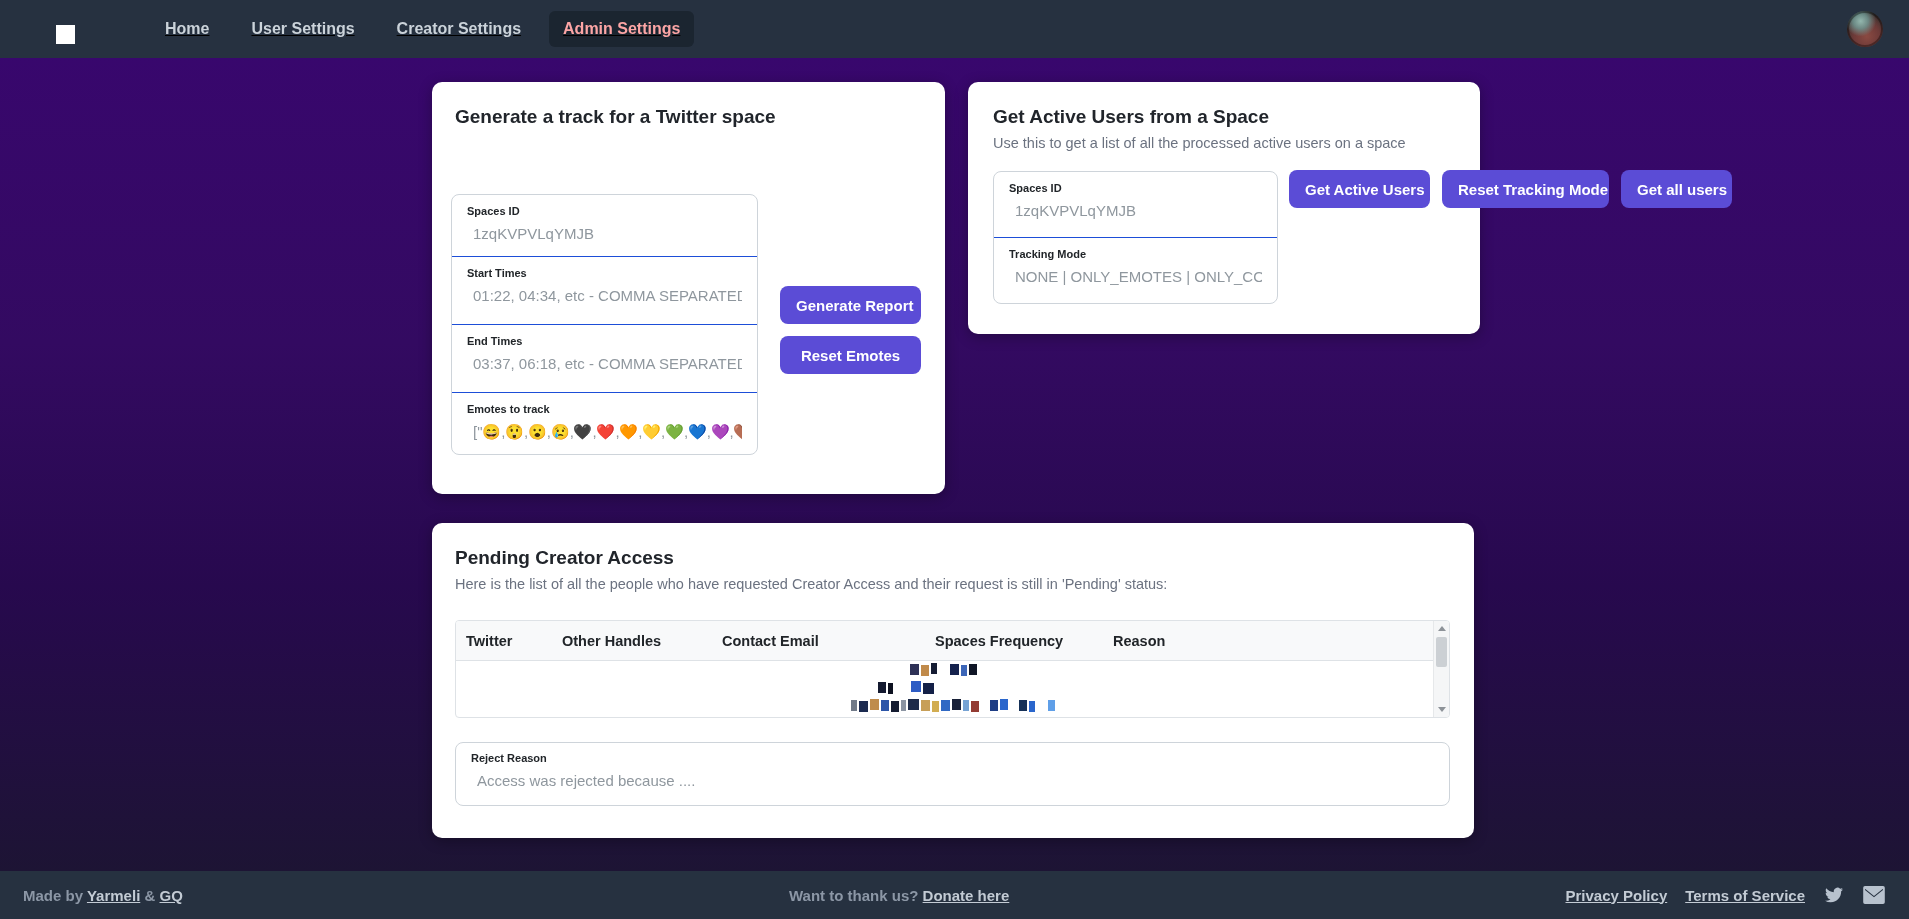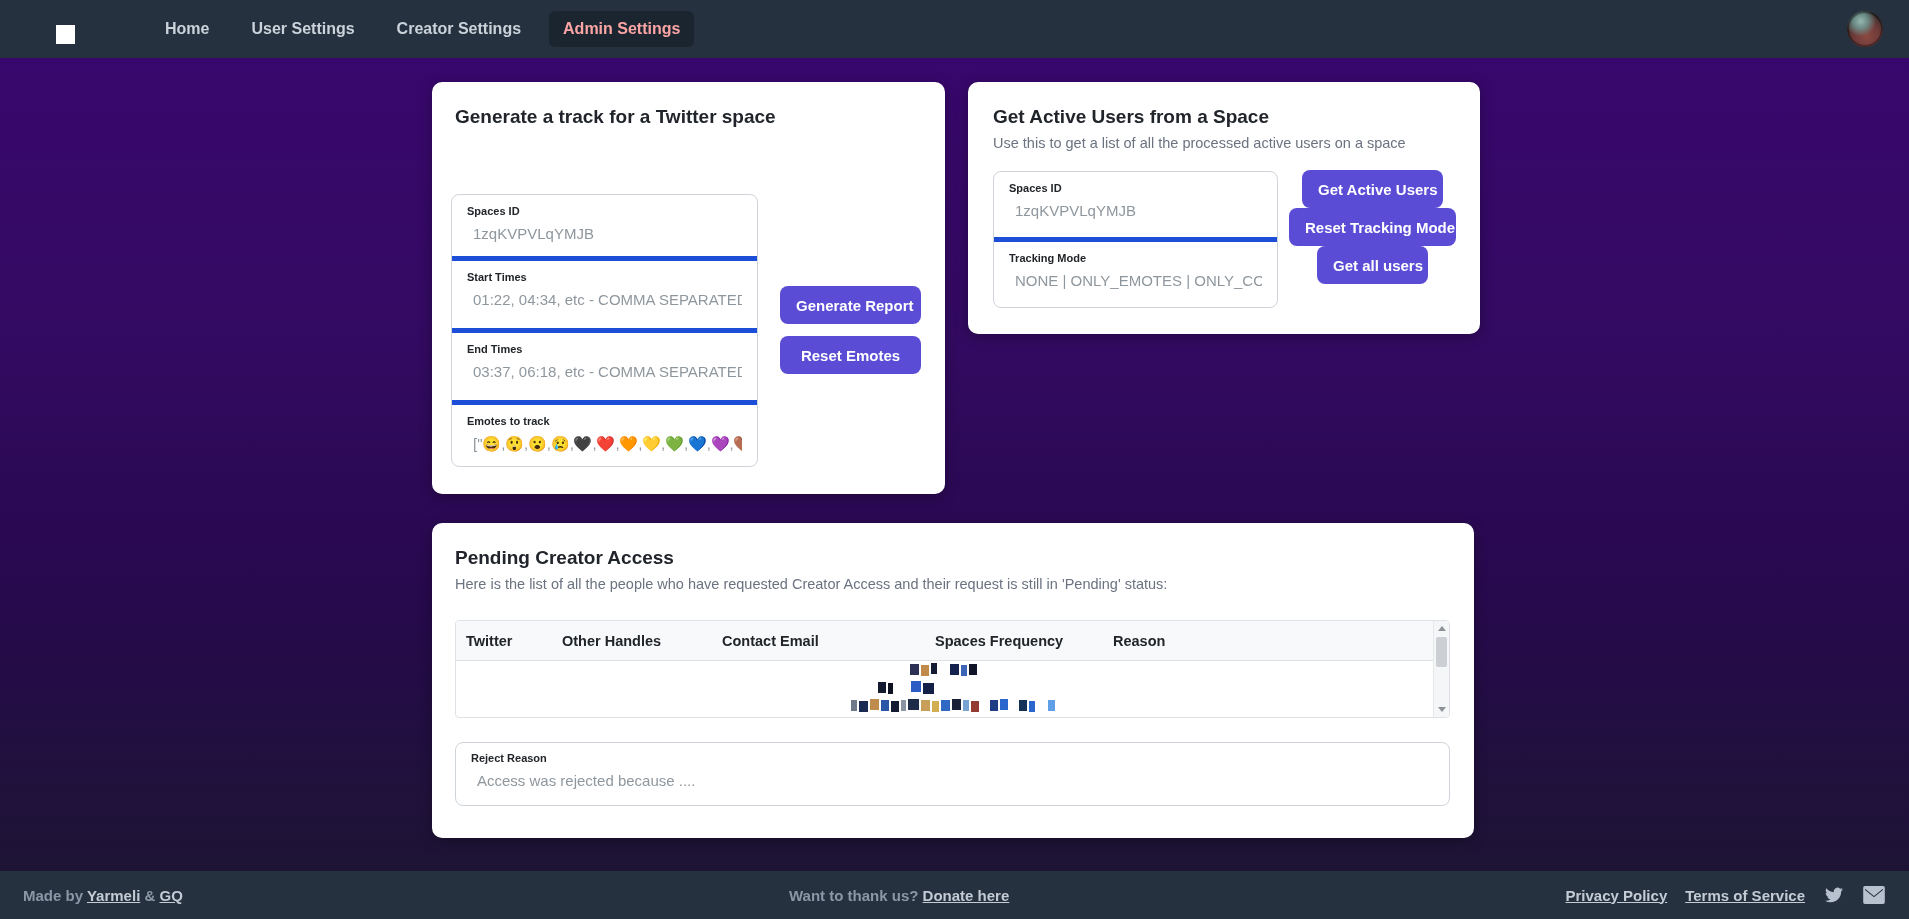--- a/index.html
+++ b/index.html
@@ -8,21 +8,21 @@
   body { background:#1d1434; }
 
   
   .navbar { position:relative; height:58px; background:#263140;
     display:flex; align-items:center; z-index:5; }
   .logo { display:flex; align-items:baseline; margin-left:42px; cursor:pointer; }
   .logo-text { font-family:"DejaVu Serif", serif; font-weight:bold; color:#f4f6f8;
     font-size:41px; letter-spacing:2px; line-height:1; }
   .logo-square { width:19px; height:19px; background:#ffffff; margin-left:14px;
     align-self:center; margin-top:10px; }
-  .nav-links { display:flex; align-items:center; margin-left:76px; gap:14px; }
+  .nav-links { display:flex; align-items:center; margin-left:76px; gap:14px;text-decoration:underline; }
   .nav-item { color:#cbd3da; font-size:16px; font-weight:600; text-decoration:none;
     padding:9px 14px; border-radius:6px; cursor:pointer; white-space:nowrap; }
   .nav-item.active { background:#1b2530; color:#fca5a5; }
   .avatar { position:absolute; right:26px; top:11px; width:36px; height:36px;
     border-radius:50%; cursor:pointer;
     background:
       radial-gradient(circle at 38% 28%, rgba(150,190,180,.95) 0%, rgba(110,150,145,.85) 22%, rgba(0,0,0,0) 45%),
       radial-gradient(circle at 55% 70%, #8a4a42 0%, #6e3a38 40%, rgba(0,0,0,0) 75%),
       radial-gradient(circle at 50% 50%, #4c5a58 0%, #35302e 55%, #14100f 100%);
     box-shadow: inset 0 0 0 2px rgba(0,0,0,.35); }
@@ -38,39 +38,39 @@
   .card-sub { font-size:14.5px; color:#6b7280; margin-top:5px; line-height:1.45; }
 
   #report-card { left:432px; top:24px; width:513px; height:412px; padding:24px 23px; }
   #report-card .card-sub { max-width:452px; }
   #users-card  { left:968px; top:24px; width:512px; height:252px; padding:24px 25px; }
   #pending-card{ left:432px; top:465px; width:1042px; height:315px; padding:24px 23px; }
 
   
   .field-group { border:1px solid #ced4da; border-radius:8px; background:#fff; }
   .field { padding:10px 15px 12px 15px; }
-  .field + .field { border-top:5px solid #1d4ed8; }
+  .field + .field { border-top:1px solid #1d4ed8; }
   .f-label { font-size:11px; font-weight:700; color:#212529; margin-bottom:4px; }
   .f-input { border:none; outline:none; width:100%; font-size:15px; color:#212529;
     background:transparent; padding:4px 0 2px 6px;
     font-family:"Liberation Sans", sans-serif; white-space:nowrap; overflow:hidden; }
   .f-input::placeholder { color:#8f979e; opacity:1; }
 
   #report-fields { position:absolute; left:19px; top:112px; width:307px; }
   #report-fields .field:nth-child(2), #report-fields .field:nth-child(3) { padding-bottom:18px; }
   #users-fields { position:absolute; left:25px; top:89px; width:285px; }
   #users-fields .field { padding-bottom:16px; }
 
   .btn { background:#5b4cd6; color:#ffffff; border:none; border-radius:8px;
     font-size:15px; font-weight:700; cursor:pointer; padding:0 16px; height:38px;
     font-family:"Liberation Sans", sans-serif; white-space:nowrap; }
   #btn-generate { position:absolute; left:348px; top:204px; width:141px; }
   #btn-reset-emotes { position:absolute; left:348px; top:254px; width:141px; }
   .users-btn-col { position:absolute; left:321px; top:88px; width:167px;
-    display:flex; flex-direction:column; align-items:center; gap:0; }
+    display:flex; flex-direction:row; align-items:center; gap:12px; }
   #btn-get-active { width:141px; }
   #btn-reset-tracking { width:167px; }
   #btn-get-all { width:111px; }
 
   
   .table-wrap { position:absolute; left:23px; top:97px; width:995px; height:98px;
     border:1px solid #dee2e6; border-radius:4px; background:#fff; overflow:hidden; }
   .t-header { display:flex; align-items:center; height:40px; background:#f8f9fa;
     border-bottom:1px solid #dee2e6; padding-left:10px; font-size:14.5px;
     font-weight:700; color:#212529; }

